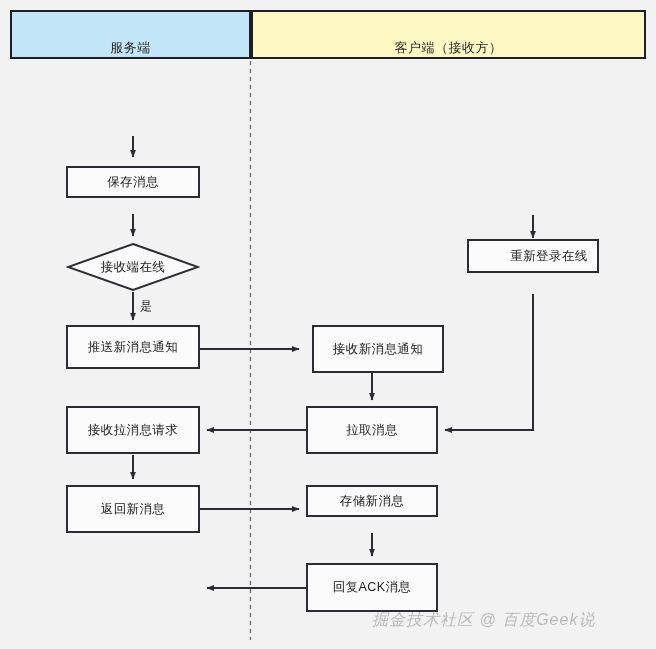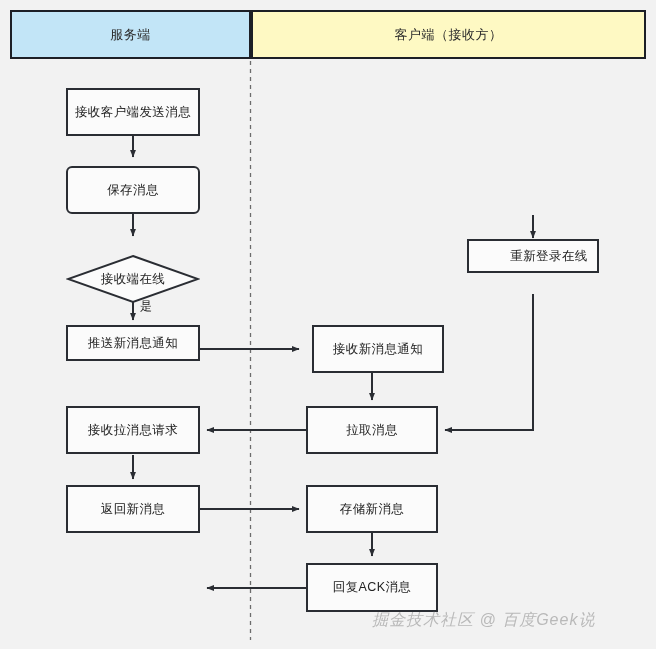--- a/index.html
+++ b/index.html
@@ -20,21 +20,21 @@
     left: 0;
     top: 0;
     width: 656px;
     height: 649px;
   }
   .lane-header {
     position: absolute;
     box-sizing: border-box;
     border: 2px solid #1c1f26;
     display: flex;
-    align-items: center;
+    align-items: flex-end;
     justify-content: center;
     font-size: 13px;
     color: #2b2b2b;
     letter-spacing: 0.5px;
     font-family: Liberation Serif, serif;
   }
   #lane-server {
     left: 10px;
     top: 10px;
     width: 241px;
@@ -137,59 +137,56 @@
     <path d="M533,294 L533,430 L445,430" stroke="#2a2d33" stroke-width="2" fill="none" marker-end="url(#arrow)"></path>
   </svg>
 
   <div class="lane-header" id="lane-server">
     <span>服务端</span>
   </div>
   <div class="lane-header" id="lane-client">
     <span>客户端（接收方）</span>
   </div>
 
-  <div class="node" style="left:66px; top:88px; width:134px; height:48px;">
-    <span>接收客户端发送消息</span>
-  </div>
 
-  <div class="node" style="left:66px; top:166px; width:134px; height:48px;border-radius:6px;">
+  <div class="node" style="left:66px; top:166px; width:134px; height:32px;">
     <span>保存消息</span>
   </div>
 
-  <div class="decision" style="left:66px; top:254px;">
+  <div class="decision" style="left:66px; top:242px;">
     <svg width="134" height="50" viewBox="0 0 134 50" xmlns="http://www.w3.org/2000/svg">
       <polygon points="67,2 132,25 67,48 2,25" fill="#fbfbfb" stroke="#2a2d33" stroke-width="2"></polygon>
     </svg>
     <span class="dlabel">接收端在线</span>
   </div>
 
   <div class="edge-label" style="left:140px; top:298px;">是</div>
 
-  <div class="node" style="left:66px; top:325px; width:134px; height:36px;text-align:center;">
+  <div class="node" style="left:66px; top:325px; width:134px; height:44px;text-align:center;">
     <span>推送新消息通知</span>
   </div>
 
   <div class="node" style="left:66px; top:406px; width:134px; height:48px;text-align:center;">
     <span>接收拉消息请求</span>
   </div>
 
   <div class="node" style="left:66px; top:485px; width:134px; height:48px;">
     <span>返回新消息</span>
   </div>
 
 
   <div class="node" style="left:312px; top:325px; width:132px; height:48px;">
     <span>接收新消息通知</span>
   </div>
 
   <div class="node" style="left:306px; top:406px; width:132px; height:48px;justify-content:center;">
     <span>拉取消息</span>
   </div>
 
-  <div class="node" style="left:306px; top:485px; width:132px; height:48px;">
+  <div class="node" style="left:306px; top:485px; width:132px; height:32px;">
     <span>存储新消息</span>
   </div>
 
   <div class="node" style="left:306px; top:563px; width:132px; height:49px;">
     <span>回复ACK消息</span>
   </div>
 
 
   <div class="node" style="left:467px; top:239px; width:132px; height:34px;padding-left:32px;">
     <span>重新登录在线</span>

